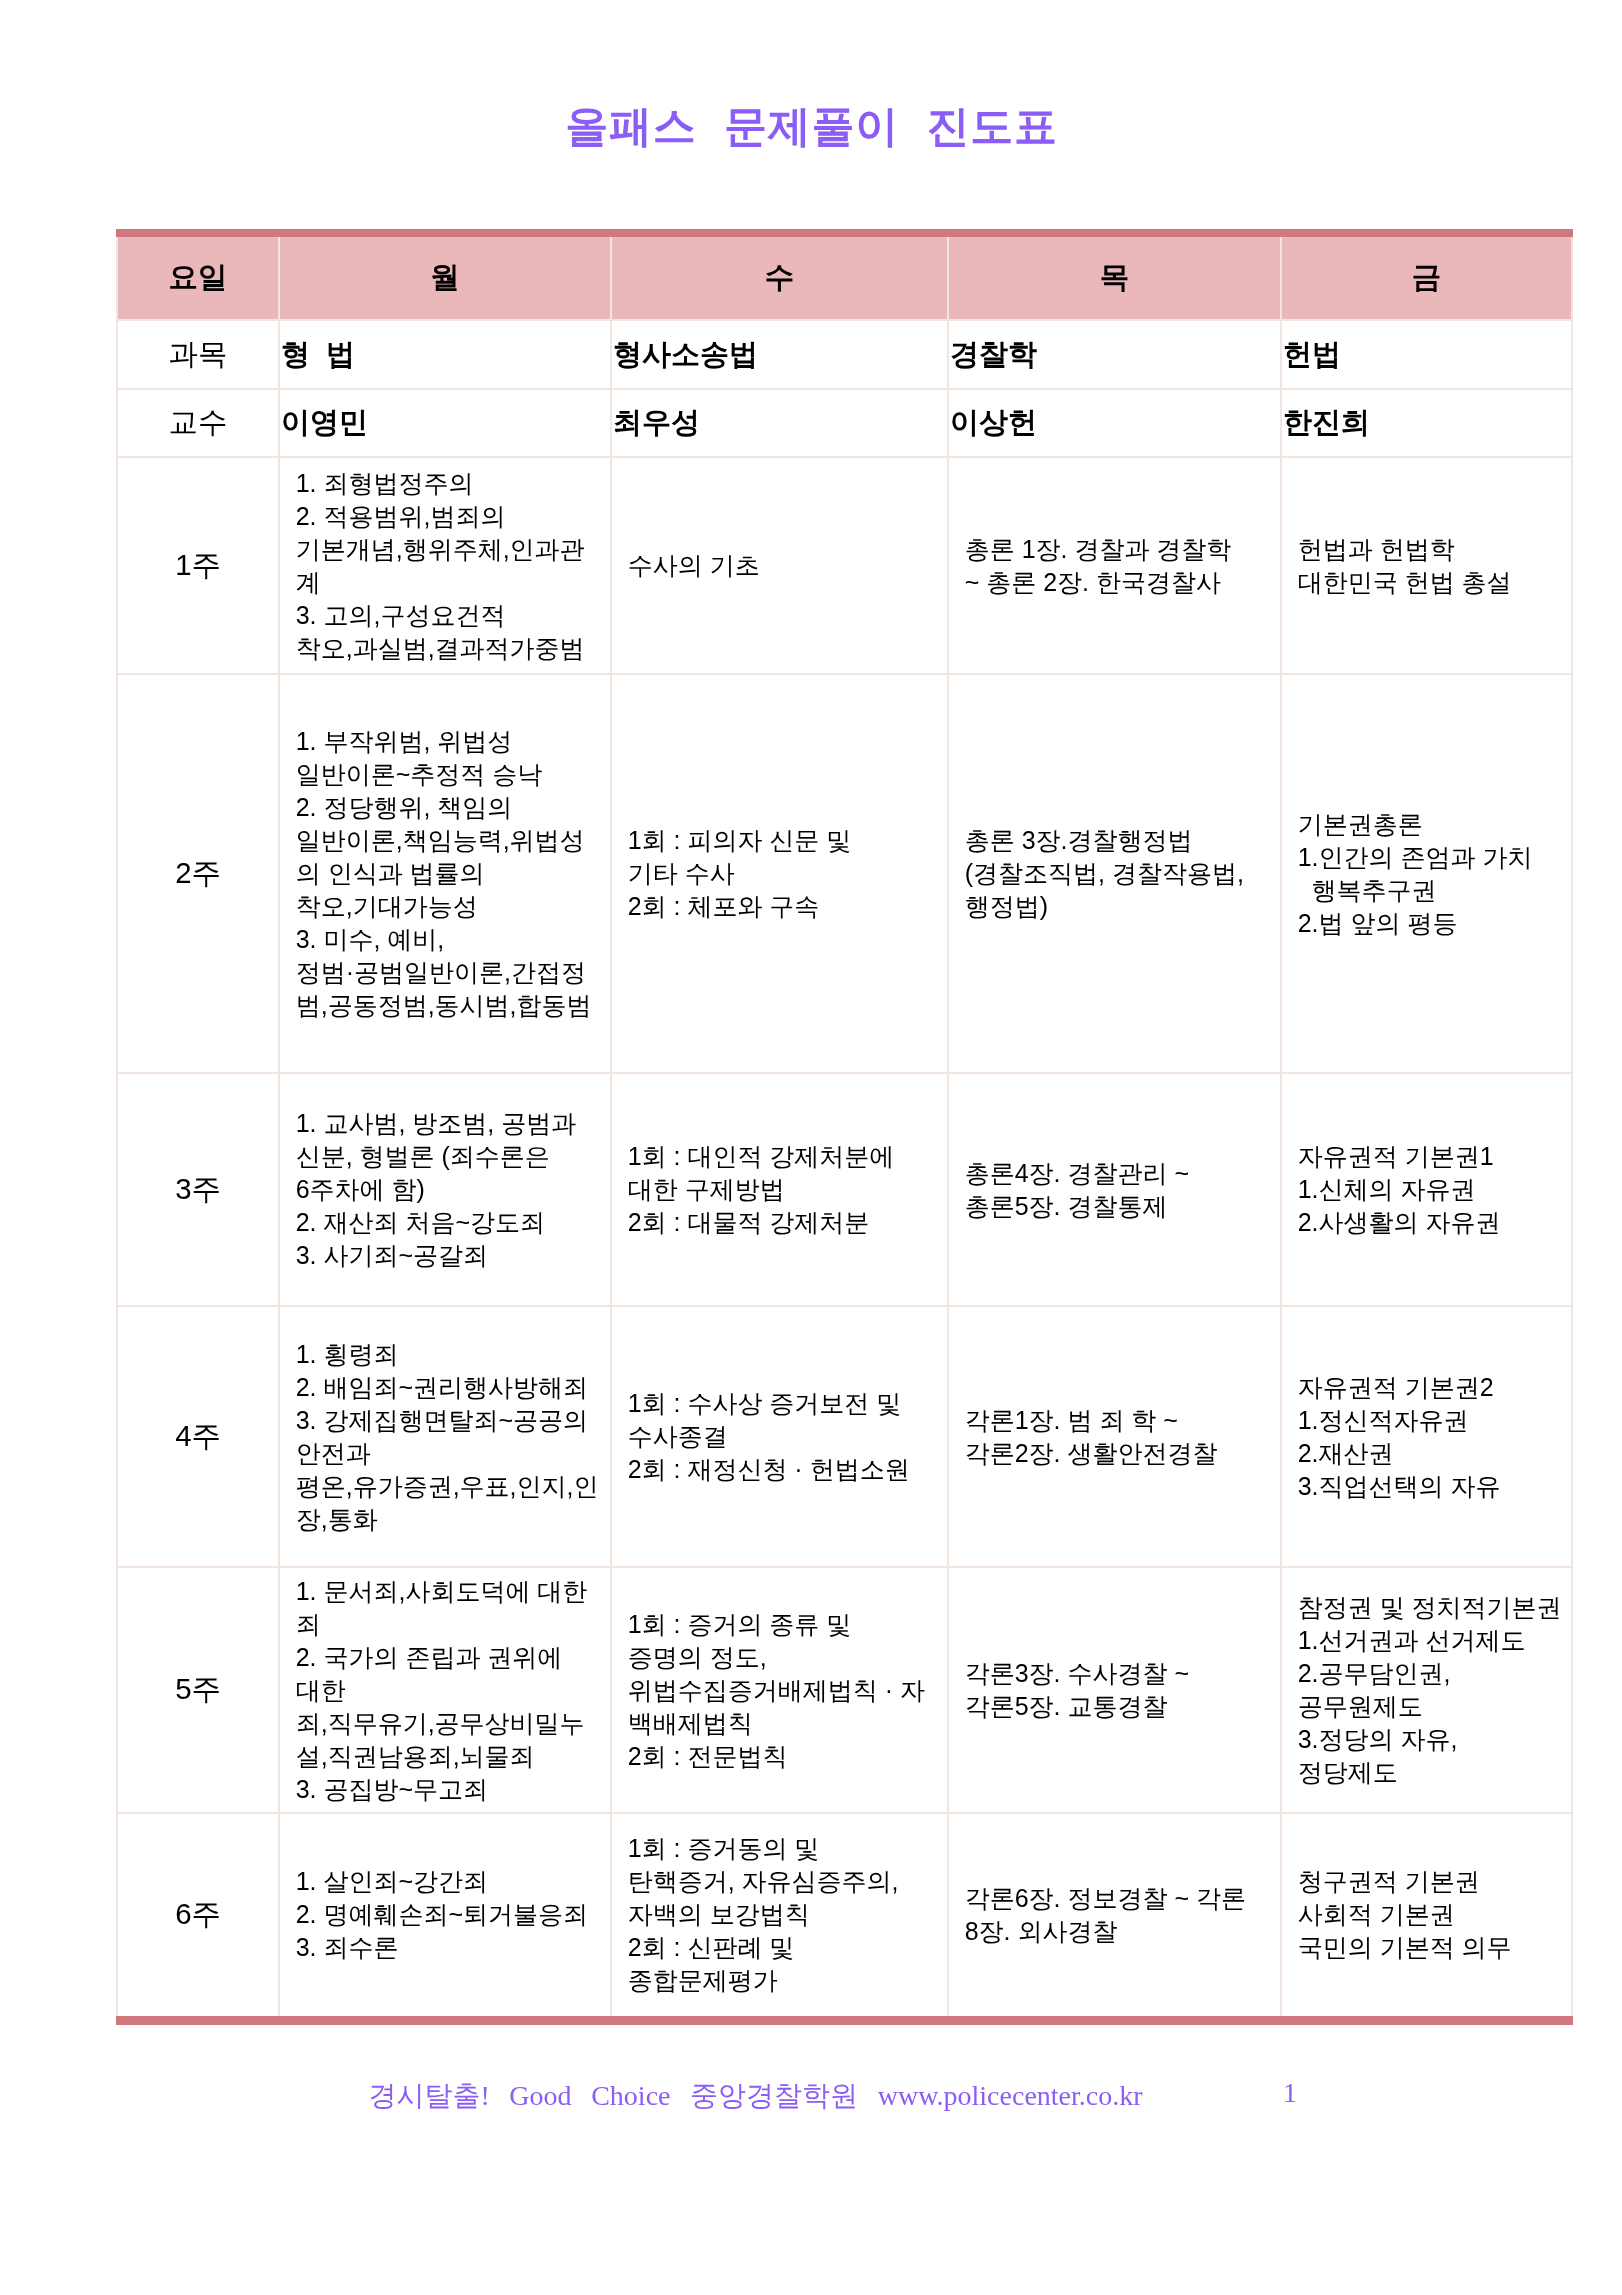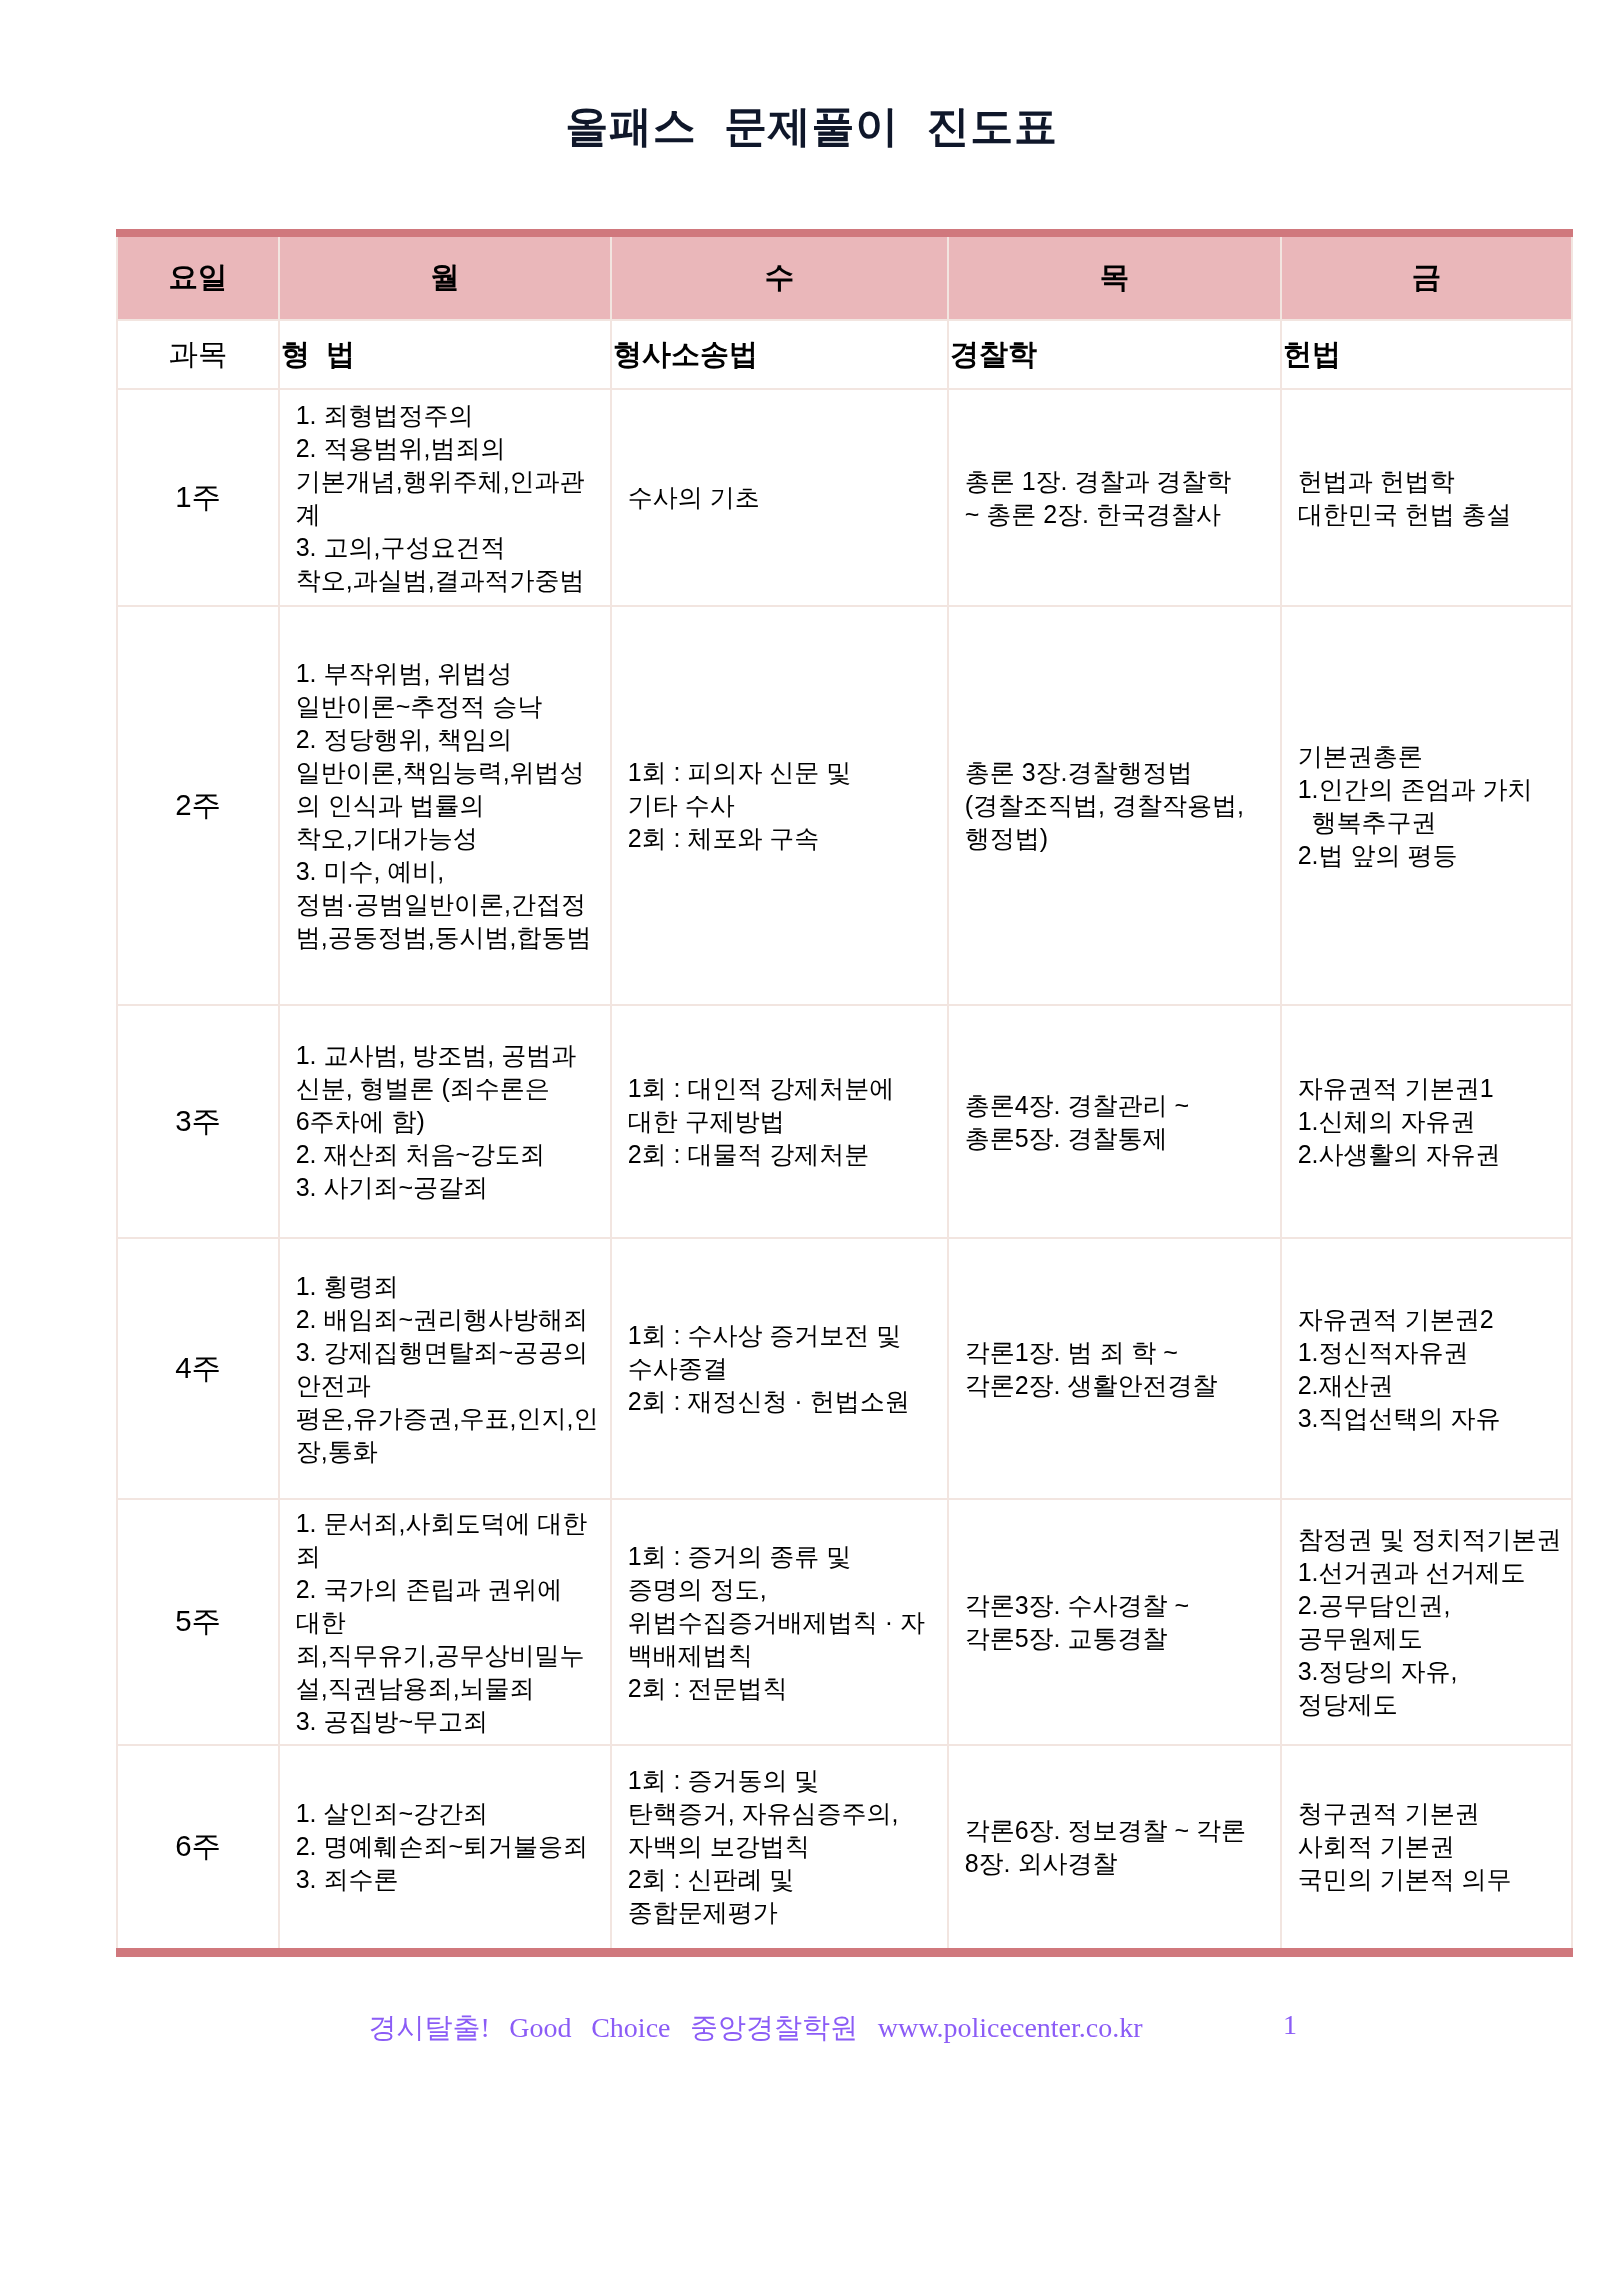--- a/index.html
+++ b/index.html
@@ -16,21 +16,21 @@
     color: #000000;
   }
   .page-title {
     margin: 0;
     padding-top: 98px;
     text-align: center;
     font-size: 43px;
     font-weight: bold;
     letter-spacing: 0.7px;
     word-spacing: 0.35em;
-    color: #0f172a;
+    color: #8b5cf6;
   }
   table.progress-table {
     table-layout: fixed;
     border-collapse: collapse;
     width: 1455px;
     margin-left: 116px;
     margin-top: 73px;
     border: 2.6px solid var(--outer-border, #d0787d);
     border-top-width: 8.5px;
     border-bottom-width: 9.8px;
@@ -115,20 +115,27 @@
       <th>금</th>
     </tr>
   </thead>
   <tbody>
     <tr class="subject-row">
       <th class="row-label">과목</th>
       <td>형&nbsp;&nbsp;법</td>
       <td>형사소송법</td>
       <td>경찰학</td>
       <td>헌법</td>
+    </tr>
+    <tr class="professor-row">
+      <th class="row-label">교수</th>
+      <td>이영민</td>
+      <td>최우성</td>
+      <td>이상헌</td>
+      <td>한진희</td>
     </tr>
 
     <tr class="week-row" style="height:217px">
       <th class="row-label">1주</th>
       <td class="content-cell">1. 죄형법정주의
 2. 적용범위,범죄의
 기본개념,행위주체,인과관
 계
 3. 고의,구성요건적
 착오,과실범,결과적가중범</td>

